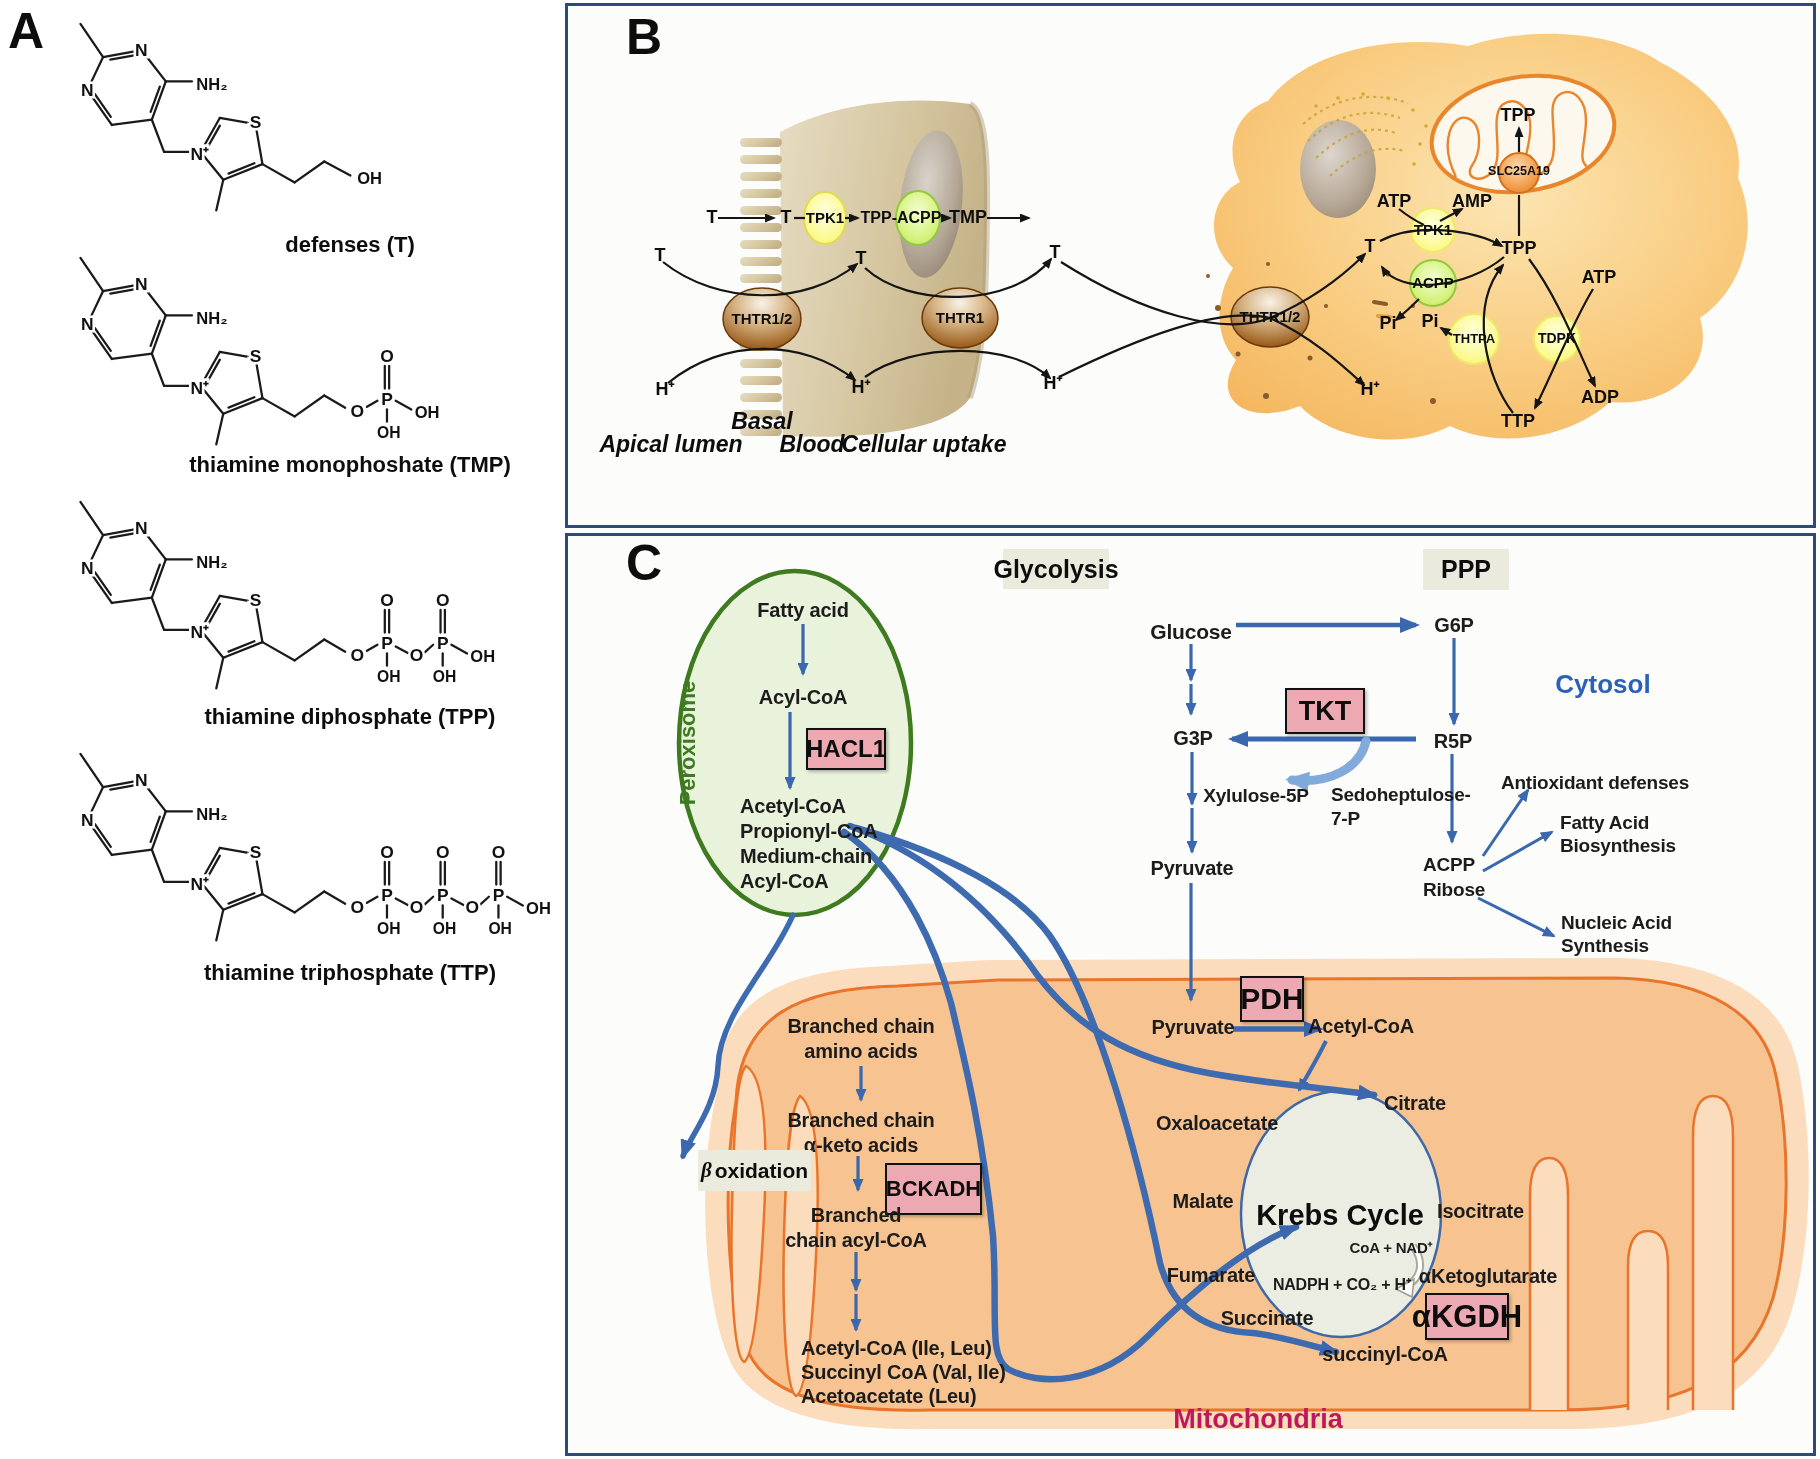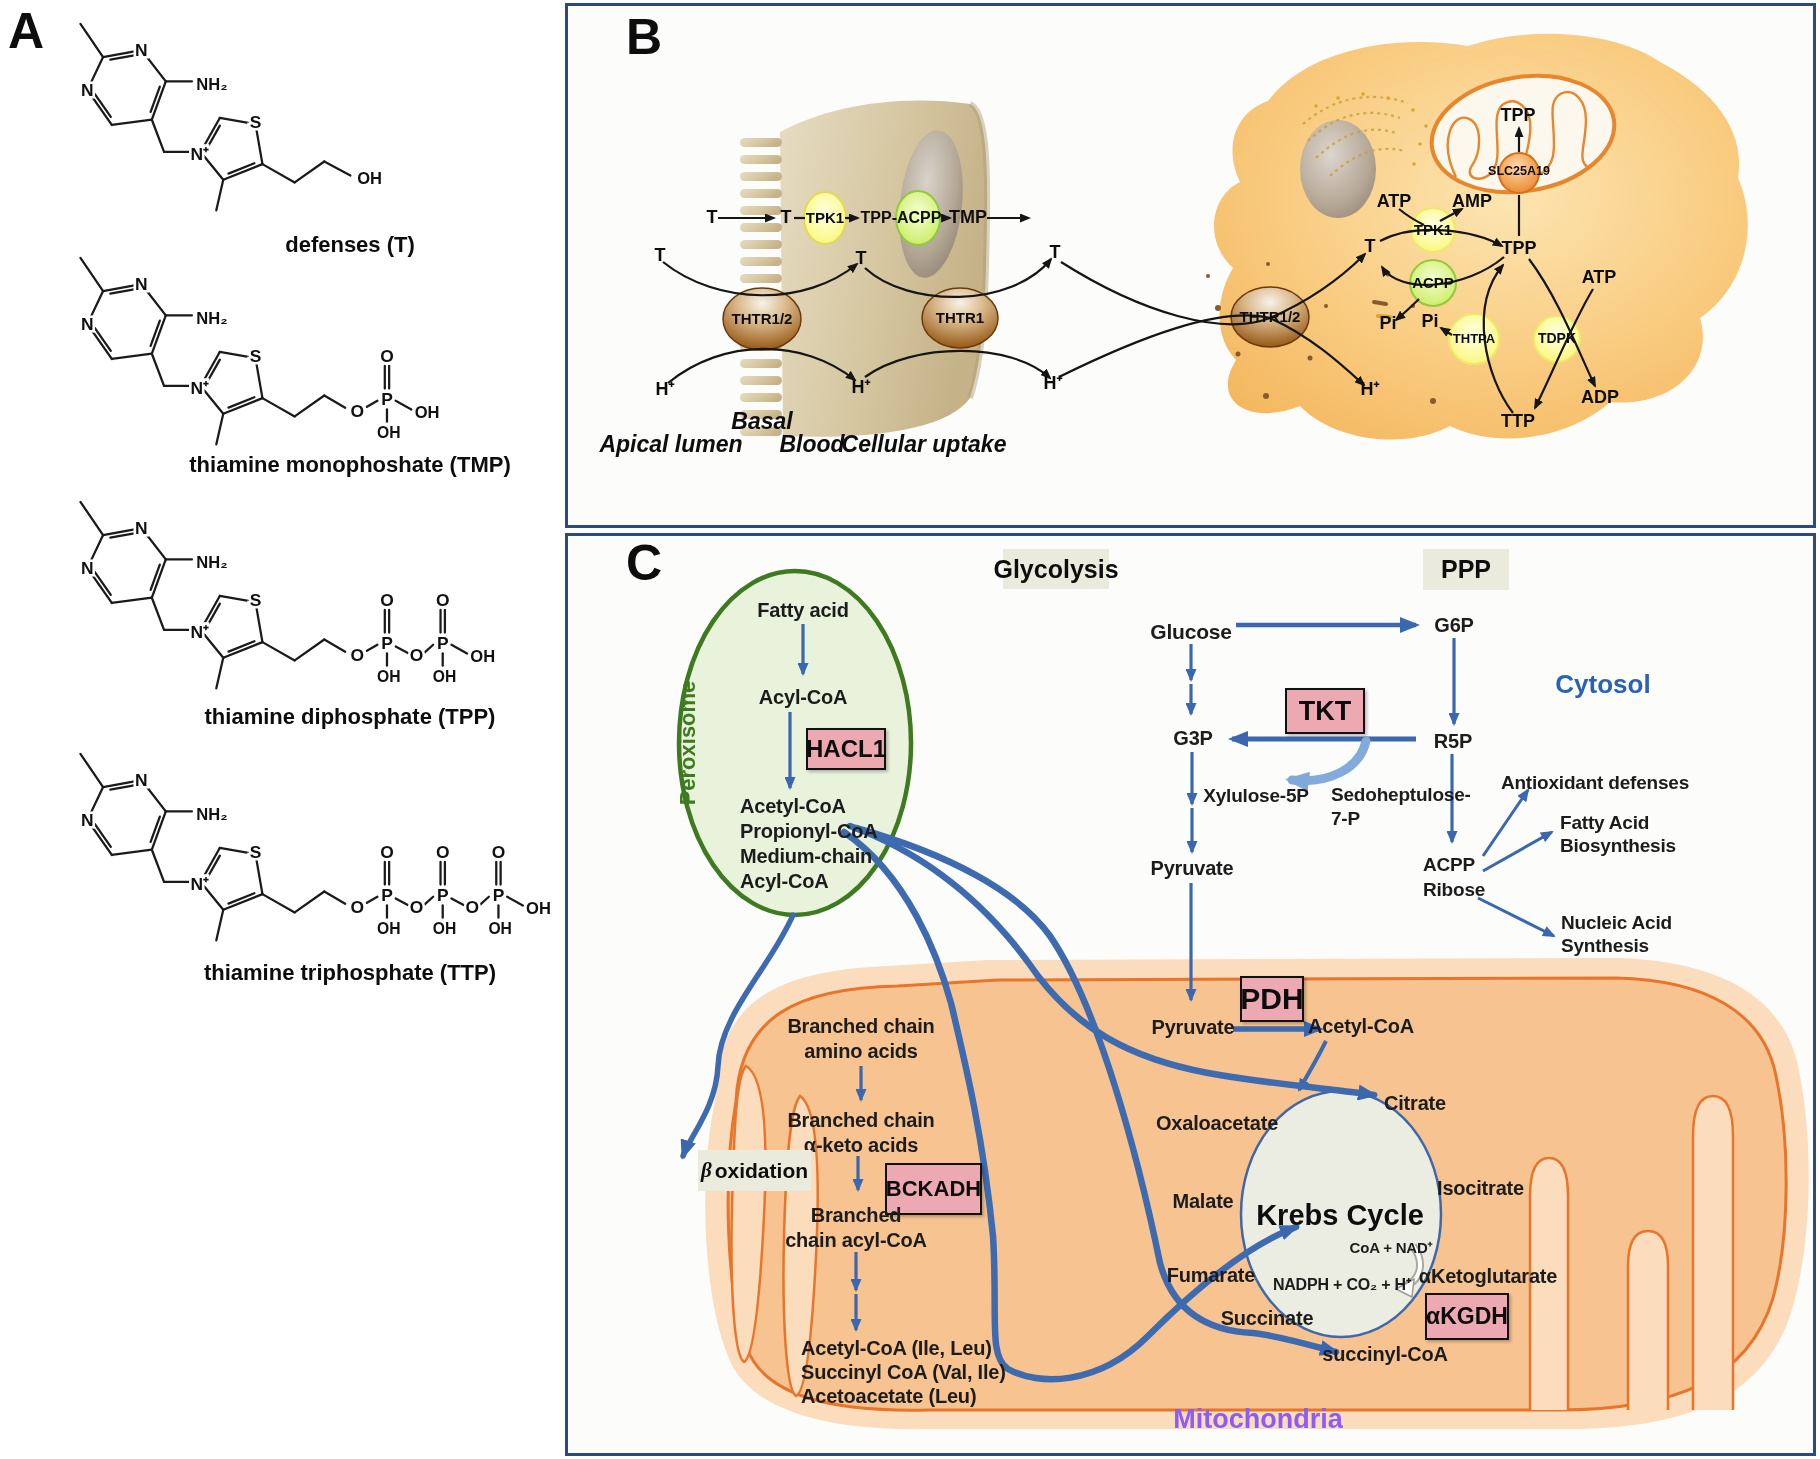--- a/index.html
+++ b/index.html
@@ -546,25 +546,25 @@
       <div>Acetyl-CoA (Ile, Leu)</div>
       <div>Succinyl CoA (Val, Ile)</div>
       <div>Acetoacetate (Leu)</div>
     </div>
 
     <div class="ebox" style="left:672px;top:440px;width:64px;height:46px;font-size:30px;">PDH</div>
     <div class="L Lc" style="left:625px;top:491px;">Pyruvate</div>
     <div class="L Lc" style="left:793px;top:490px;">Acetyl-CoA</div>
     <div class="L Lc" style="left:847px;top:567px;">Citrate</div>
     <div class="L Lc" style="left:649px;top:587px;">Oxaloacetate</div>
-    <div class="L Lc" style="left:901px;top:652px;padding-left:23px;">Isocitrate</div>
+    <div class="L Lc" style="left:901px;top:675px;padding-left:23px;">Isocitrate</div>
     <div class="L Lc" style="left:635px;top:665px;">Malate</div>
     <div class="L" style="left:772px;top:680px;font-size:29px;">Krebs Cycle</div>
     <div class="L Lc" style="left:823px;top:712px;font-size:15px;">CoA + NAD⁺</div>
     <div class="L Lc" style="left:774px;top:749px;font-size:16px;">NADPH + CO₂ + H⁺</div>
     <div class="L Lc" style="left:643px;top:739px;">Fumarate</div>
     <div class="L Lc" style="left:920px;top:740px;">αKetoglutarate</div>
     <div class="L Lc" style="left:699px;top:782px;">Succinate</div>
-    <div class="ebox" style="left:857px;top:757px;width:84px;height:47px;font-size:23px;">αKGDH</div>
+    <div class="ebox" style="left:857px;top:757px;width:84px;height:47px;font-size:31px;">αKGDH</div>
     <div class="L Lc" style="left:817px;top:818px;">succinyl-CoA</div>
-    <div class="L" style="left:690px;top:884px;font-size:27px;color:#8b5cf6;">Mitochondria</div>
+    <div class="L" style="left:690px;top:884px;font-size:27px;color:#be185d;">Mitochondria</div>
   </div>
 </div>
 
 </body></html>

